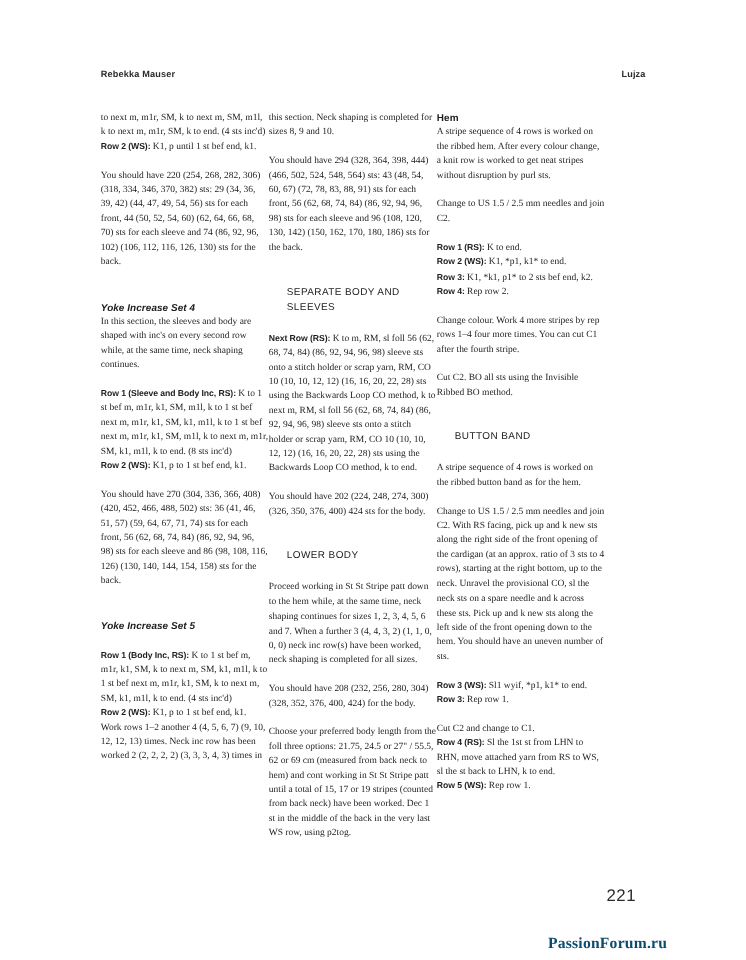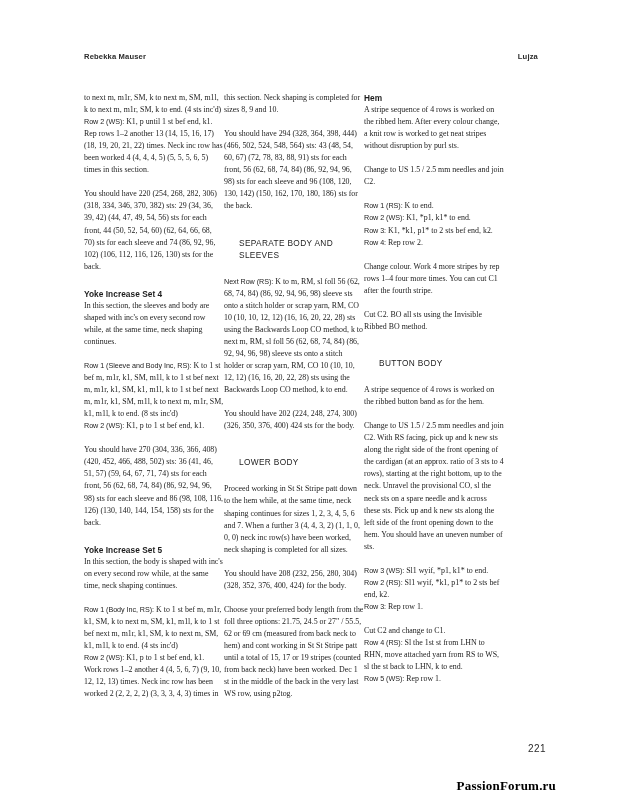--- a/index.html
+++ b/index.html
@@ -16,21 +16,21 @@
     box-sizing: border-box;
   }
   .running-head {
     position: absolute;
     left: 84px;
     right: 84px;
     top: 52px;
     height: 14px;
     display: flex;
     justify-content: space-between;
-    align-items: flex-start;
+    align-items: flex-end;
     font-family: "Liberation Sans", sans-serif;
     font-size: 7.6px;
     font-weight: bold;
     letter-spacing: 0.15px;
     color: #2b2b2b;
   }
   .columns {
     position: absolute;
     left: 84px;
     top: 92px;
@@ -70,74 +70,73 @@
   h3.sub {
     margin: 0;
     font-family: "Liberation Sans", sans-serif;
     font-size: 8.3px;
     font-weight: bold;
     letter-spacing: 0.05px;
     line-height: 12.05px;
     color: #1c1c1c;
   }
   h3.sub.gap {
-    margin-top: 15px;
+    margin-top: 25px;
+    font-style: italic;
   }
   .rowlabel {
     font-family: "Liberation Sans", sans-serif;
     font-size: 7.2px;
-    font-weight: normal;
+    font-weight: bold;
     letter-spacing: -0.05px;
     text-align: center;
   }
   .folio {
     position: absolute;
-    right: 76px;
+    right: 92px;
     bottom: 46px;
     font-family: "Liberation Sans", sans-serif;
-    font-size: 10px;
+    font-size: 14px;
     color: #2b2b2b;
     letter-spacing: 0.4px;
     text-align: right;
   }
   .watermark {
     position: absolute;
     right: 66px;
     bottom: 6px;
     font-family: "Liberation Serif", serif;
     font-size: 13px;
     font-weight: bold;
-    color: #000000;
+    color: #0c4a6e;
     letter-spacing: 0.2px;
     user-select: none;
   }
 </style>
 </head>
 <body>
 
 <div class="page">
 
   <div class="running-head">
     <span>Rebekka Mauser</span>
     <span>Lujza</span>
   </div>
 
   <div class="columns">
     <div class="col">
         <p>to next m, m1r, SM, k to next m, SM, m1l, k to next m, m1r, SM, k to end. (4 sts inc'd)</p>
         <p><span class="rowlabel">Row 2 (WS):</span><span> K1, p until 1 st bef end, k1.</span></p>
-        <p>Rep rows 1–2 another 13 (14, 15, 16, 17) (18, 19, 20, 21, 22) times. Neck inc row has been worked 4 (4, 4, 4, 5) (5, 5, 5, 6, 5) times in this section.</p>
         <p class="gap">You should have 220 (254, 268, 282, 306) (318, 334, 346, 370, 382) sts: 29 (34, 36, 39, 42) (44, 47, 49, 54, 56) sts for each front, 44 (50, 52, 54, 60) (62, 64, 66, 68, 70) sts for each sleeve and 74 (86, 92, 96, 102) (106, 112, 116, 126, 130) sts for the back.</p>
         <h3 class="sub gap">Yoke Increase Set 4</h3>
         <p>In this section, the sleeves and body are shaped with inc's on every second row while, at the same time, neck shaping continues.</p>
         <p class="gap"><span class="rowlabel">Row 1 (Sleeve and Body Inc, RS):</span><span> K to 1 st bef m, m1r, k1, SM, m1l, k to 1 st bef next m, m1r, k1, SM, k1, m1l, k to 1 st bef next m, m1r, k1, SM, m1l, k to next m, m1r, SM, k1, m1l, k to end. (8 sts inc'd)</span></p>
         <p><span class="rowlabel">Row 2 (WS):</span><span> K1, p to 1 st bef end, k1.</span></p>
         <p class="gap">You should have 270 (304, 336, 366, 408) (420, 452, 466, 488, 502) sts: 36 (41, 46, 51, 57) (59, 64, 67, 71, 74) sts for each front, 56 (62, 68, 74, 84) (86, 92, 94, 96, 98) sts for each sleeve and 86 (98, 108, 116, 126) (130, 140, 144, 154, 158) sts for the back.</p>
         <h3 class="sub gap">Yoke Increase Set 5</h3>
-        <p>In this section, the body is shaped with inc's on every second row while, at the same time, neck shaping continues.</p>
         <p class="gap"><span class="rowlabel">Row 1 (Body Inc, RS):</span><span> K to 1 st bef m, m1r, k1, SM, k to next m, SM, k1, m1l, k to 1 st bef next m, m1r, k1, SM, k to next m, SM, k1, m1l, k to end. (4 sts inc'd)</span></p>
         <p><span class="rowlabel">Row 2 (WS):</span><span> K1, p to 1 st bef end, k1.</span></p>
         <p>Work rows 1–2 another 4 (4, 5, 6, 7) (9, 10, 12, 12, 13) times. Neck inc row has been worked 2 (2, 2, 2, 2) (3, 3, 3, 4, 3) times in</p>
       </div>
     <div class="col">
         <p>this section. Neck shaping is completed for sizes 8, 9 and 10.</p>
         <p class="gap">You should have 294 (328, 364, 398, 444) (466, 502, 524, 548, 564) sts: 43 (48, 54, 60, 67) (72, 78, 83, 88, 91) sts for each front, 56 (62, 68, 74, 84) (86, 92, 94, 96, 98) sts for each sleeve and 96 (108, 120, 130, 142) (150, 162, 170, 180, 186) sts for the back.</p>
         <h2 class="section gap">SEPARATE BODY AND SLEEVES</h2>
         <p class="gap"><span class="rowlabel">Next Row (RS):</span><span> K to m, RM, sl foll 56 (62, 68, 74, 84) (86, 92, 94, 96, 98) sleeve sts onto a stitch holder or scrap yarn, RM, CO 10 (10, 10, 12, 12) (16, 16, 20, 22, 28) sts using the Backwards Loop CO method, k to next m, RM, sl foll 56 (62, 68, 74, 84) (86, 92, 94, 96, 98) sleeve sts onto a stitch holder or scrap yarn, RM, CO 10 (10, 10, 12, 12) (16, 16, 20, 22, 28) sts using the Backwards Loop CO method, k to end.</span></p>
         <p class="gap">You should have 202 (224, 248, 274, 300) (326, 350, 376, 400) 424 sts for the body.</p>
@@ -149,25 +148,24 @@
     <div class="col">
         <h3 class="sub">Hem</h3>
         <p>A stripe sequence of 4 rows is worked on the ribbed hem. After every colour change, a knit row is worked to get neat stripes without disruption by purl sts.</p>
         <p class="gap">Change to US 1.5 / 2.5 mm needles and join C2.</p>
         <p class="gap"><span class="rowlabel">Row 1 (RS):</span><span> K to end.</span></p>
         <p><span class="rowlabel">Row 2 (WS):</span><span> K1, *p1, k1* to end.</span></p>
         <p><span class="rowlabel">Row 3:</span><span> K1, *k1, p1* to 2 sts bef end, k2.</span></p>
         <p><span class="rowlabel">Row 4:</span><span> Rep row 2.</span></p>
         <p class="gap">Change colour. Work 4 more stripes by rep rows 1–4 four more times. You can cut C1 after the fourth stripe.</p>
         <p class="gap">Cut C2. BO all sts using the Invisible Ribbed BO method.</p>
-        <h2 class="section gap">BUTTON BODY</h2>
+        <h2 class="section gap">BUTTON BAND</h2>
         <p class="gap">A stripe sequence of 4 rows is worked on the ribbed button band as for the hem.</p>
         <p class="gap">Change to US 1.5 / 2.5 mm needles and join C2. With RS facing, pick up and k new sts along the right side of the front opening of the cardigan (at an approx. ratio of 3 sts to 4 rows), starting at the right bottom, up to the neck. Unravel the provisional CO, sl the neck sts on a spare needle and k across these sts. Pick up and k new sts along the left side of the front opening down to the hem. You should have an uneven number of sts.</p>
         <p class="gap"><span class="rowlabel">Row 3 (WS):</span><span> Sl1 wyif, *p1, k1* to end.</span></p>
-        <p><span class="rowlabel">Row 2 (RS):</span><span> Sl1 wyif, *k1, p1* to 2 sts bef end, k2.</span></p>
         <p><span class="rowlabel">Row 3:</span><span> Rep row 1.</span></p>
         <p class="gap">Cut C2 and change to C1.</p>
         <p><span class="rowlabel">Row 4 (RS):</span><span> Sl the 1st st from LHN to RHN, move attached yarn from RS to WS, sl the st back to LHN, k to end.</span></p>
         <p><span class="rowlabel">Row 5 (WS):</span><span> Rep row 1.</span></p>
       </div>
   </div>
 
   <div class="folio">221</div>
   <div class="watermark">PassionForum.ru</div>
 

